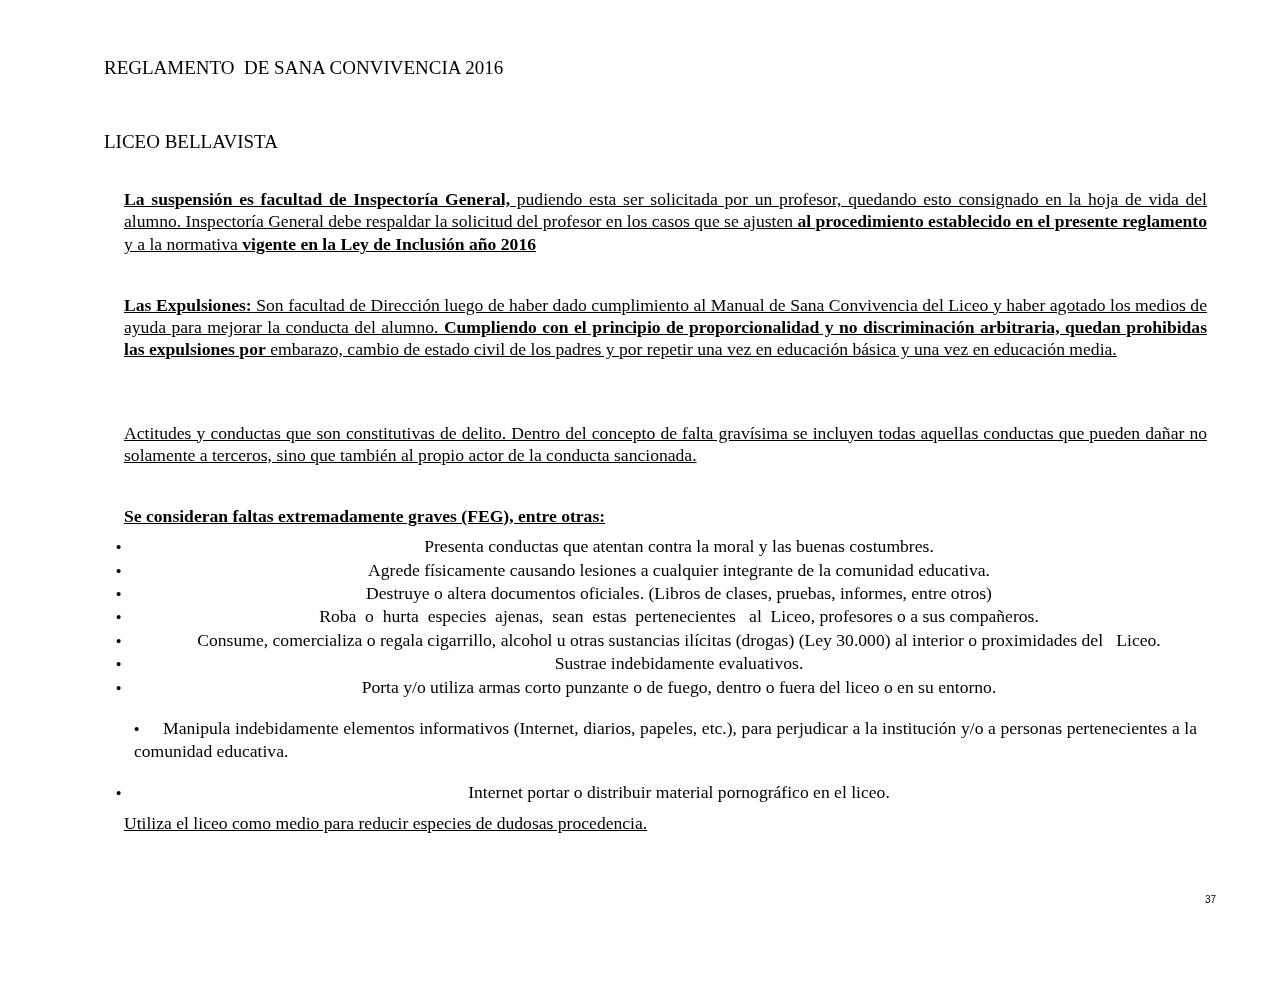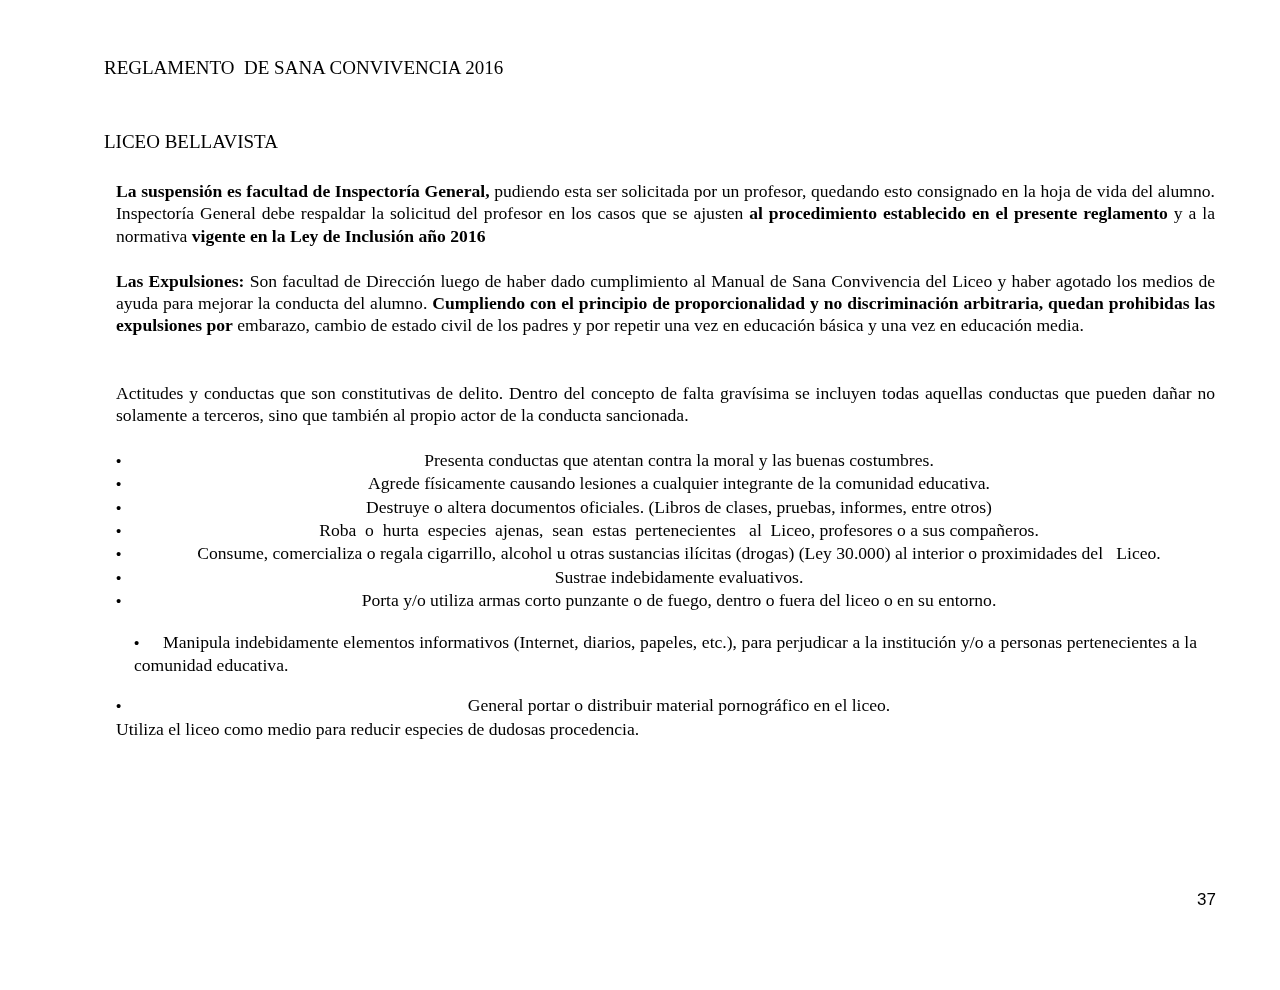--- a/index.html
+++ b/index.html
@@ -26,23 +26,24 @@
   .h2 { top: 97px; margin-top: 36px; }
 
   .body-text {
     position: absolute;
     left: 116px;
     width: 1099px;
     font-size: 17.6px;
     line-height: 22.4px;
   }
   .para {
-    margin: 0;
+    margin: 8px;
     text-align: justify;
     text-align-last: left;
+    text-decoration: underline;
   }
   .b { font-weight: bold; }
   .gap { height: 22.4px; }
 
   .bullet {
     display: flex;
     align-items: baseline;
     margin: 0;
   }
   .bullet .dot {
@@ -67,21 +68,21 @@
     width: 29px;
   }
 
   .page-number {
     position: absolute;
     left: 1190px;
     top: 891px;
     width: 26px;
     text-align: right;
     font-family: "Liberation Sans", sans-serif;
-    font-size: 17px;
+    font-size: 10px;
     line-height: 18px;
   }
 </style>
 </head>
 <body>
 
 <div class="header-line h1">REGLAMENTO  DE SANA CONVIVENCIA 2016</div>
 <div class="header-line h2">LICEO BELLAVISTA</div>
 
 <div class="body-text" style="top:180px;">
@@ -94,20 +95,21 @@
 
   <div class="gap"></div>
 
 
   <div class="gap"></div>
 
   <p class="para">Actitudes y conductas que son constitutivas de delito. Dentro del concepto de falta gravísima se incluyen todas aquellas conductas que pueden dañar no solamente a terceros, sino que también al propio actor de la conducta sancionada.</p>
 
   <div class="gap"></div>
 
+  <p class="para b">Se consideran faltas extremadamente graves (FEG), entre otras:</p>
 
   <div>
     <div class="bullet">
         <span class="dot">•</span>
         <span class="txt">Presenta conductas que atentan  contra la moral y las buenas costumbres.</span>
       </div>
     <div class="bullet">
         <span class="dot">•</span>
         <span class="txt">Agrede físicamente causando lesiones a cualquier  integrante de la comunidad educativa.</span>
       </div>
@@ -127,20 +129,20 @@
         <span class="dot">•</span>
         <span class="txt">Sustrae indebidamente evaluativos.</span>
       </div>
     <div class="bullet">
         <span class="dot">•</span>
         <span class="txt">Porta y/o utiliza armas corto punzante o de fuego, dentro o fuera del liceo o en su entorno.</span>
       </div>
     <p class="bullet-wrap"><span class="dot-inline">•</span><span>Manipula  indebidamente  elementos  informativos  (Internet,  diarios,  papeles, etc.), para perjudicar a la institución y/o a personas pertenecientes a la comunidad educativa.</span></p>
     <div class="bullet">
         <span class="dot">•</span>
-        <span class="txt">General portar o distribuir material pornográfico en el liceo.</span>
+        <span class="txt">Internet portar o distribuir material pornográfico en el liceo.</span>
       </div>
   </div>
 
   <p class="para">Utiliza el liceo como medio para reducir especies de  dudosas procedencia.</p>
 </div>
 
 <div class="page-number">37</div>
 
 </body></html>

